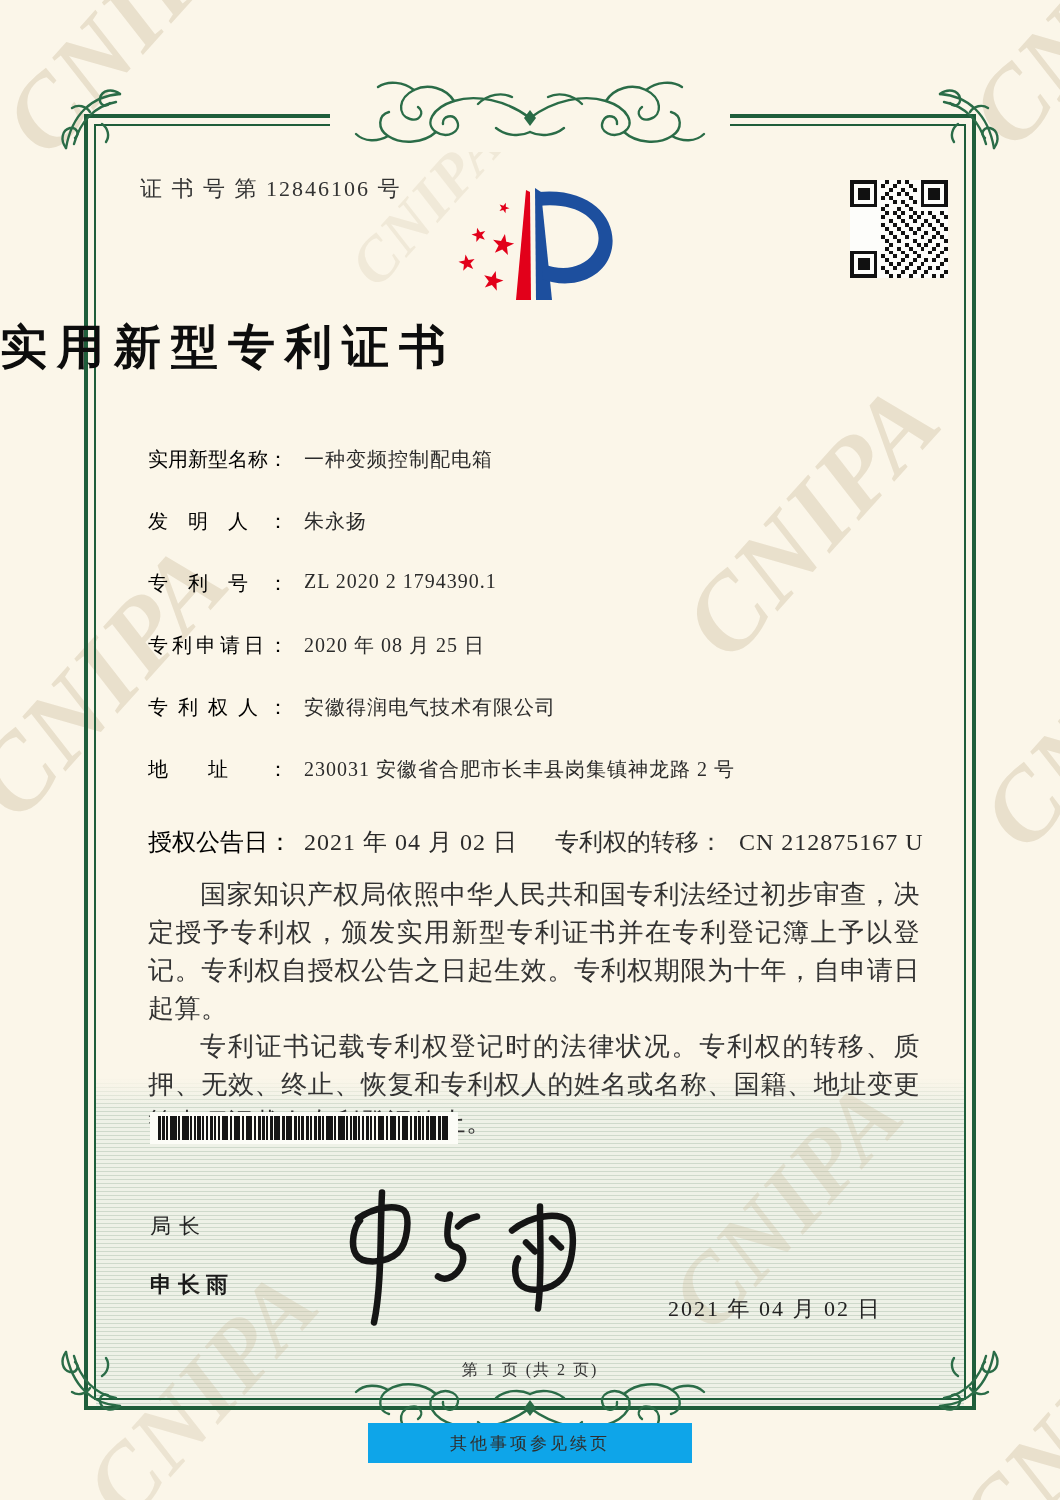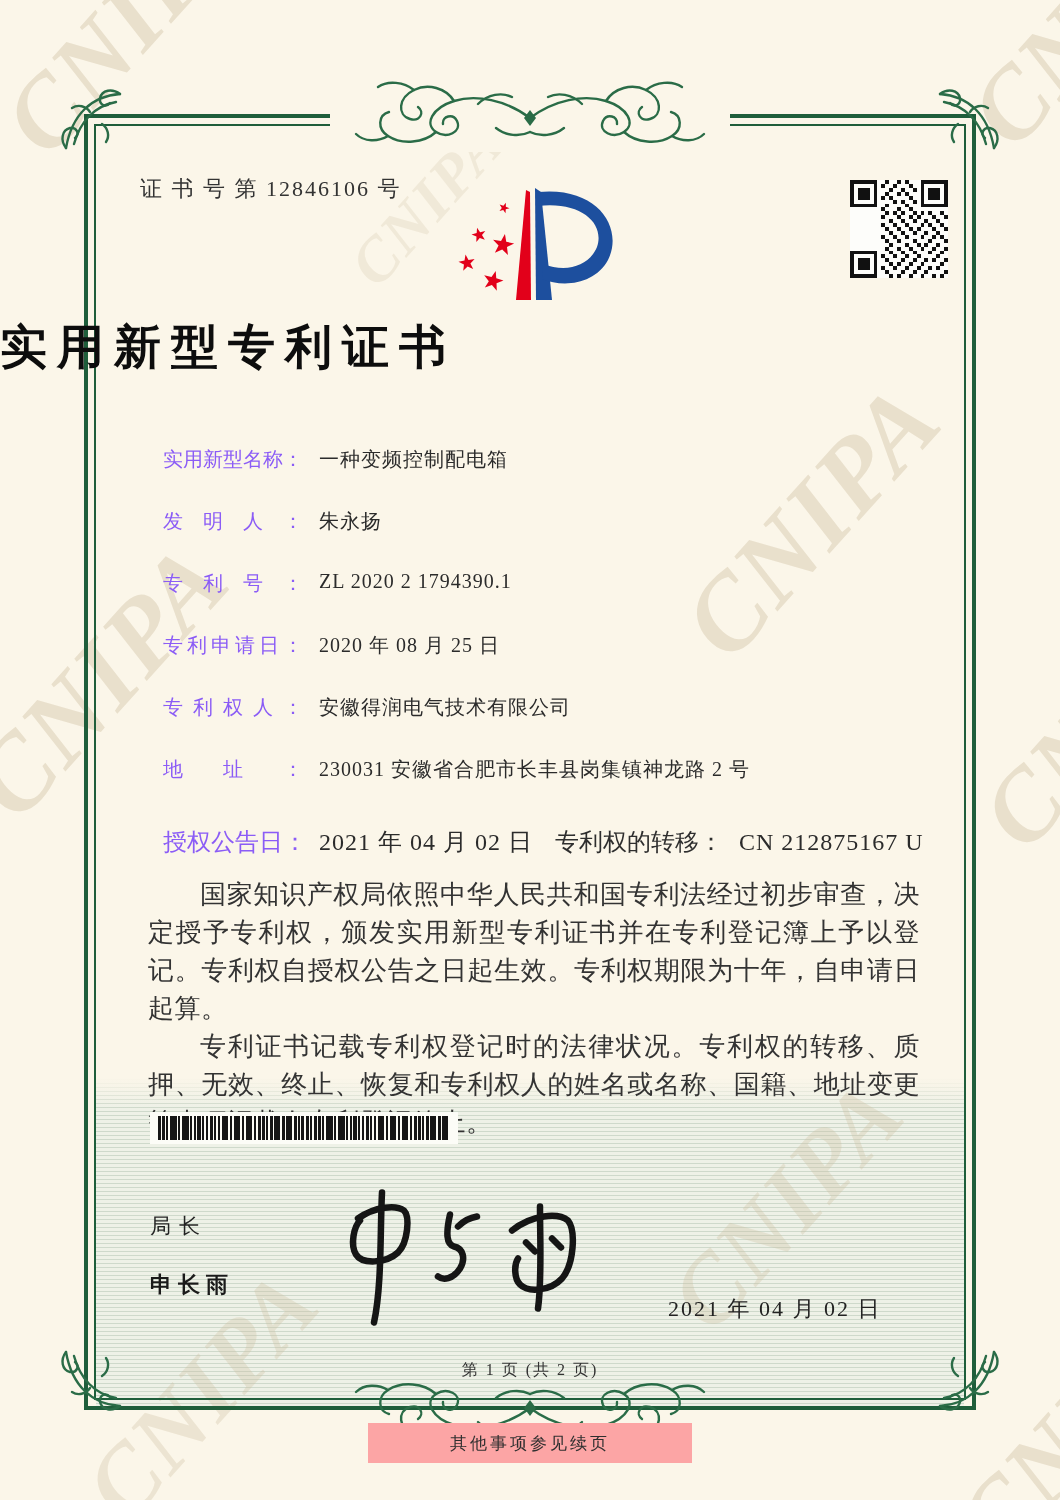--- a/index.html
+++ b/index.html
@@ -37,21 +37,21 @@
   
   .content{position:absolute; inset:0; z-index:5;}
   .cert-no{position:absolute; left:140px; top:174px; font-size:22px; letter-spacing:2px; color:#333;}
   .logo{position:absolute; left:430px; top:178px; width:215px; height:132px;}
   .qr{position:absolute; left:850px; top:180px; width:98px; height:98px;}
   .title{position:absolute; left:0; right:0; top:316px; text-align:left;
     font-size:47px; font-weight:bold; letter-spacing:10px; color:#0d0d0d;}
   .fields{position:absolute; left:148px; top:446px; width:780px; font-size:20px;}
   .field-row{height:29px; margin-bottom:33px; white-space:nowrap;}
   .field-label{display:inline-block; width:140px; text-align:justify;
-    text-align-last:justify; vertical-align:top; color:#8b5cf6;margin-left:15px;}
+    text-align-last:justify; vertical-align:top; color:#000000;}
   .field-value{margin-left:16px; letter-spacing:1px; color:#2b2b2b;}
   .grant-row{position:absolute; left:148px; top:826px; width:780px; font-size:24px; white-space:nowrap;}
   .grant-right{position:absolute; left:407px; top:0;}
   .paras{position:absolute; left:148px; top:876px; width:772px;
     font-size:26px; line-height:38px; text-align:justify; color:#333; letter-spacing:.5px;}
   .paras p{margin:0; text-indent:2em;}
   
   .barcode-wrap{position:absolute; left:54px; top:34px; padding:4px 8px; background:#fcfcf7;}
   .barcode{width:292px; height:24px;
     background-image:
@@ -61,21 +61,21 @@
   .signer-title{position:absolute; left:54px; top:134px; font-size:21px; letter-spacing:8px;
     font-family:Liberation Sans, sans-serif; color:#222;}
   .signer-name{position:absolute; left:54px; top:192px; font-size:22px; letter-spacing:6px;
     font-family:Liberation Mono, monospace; font-weight:bold; color:#1a1a1a;}
   .signature{position:absolute; left:204px; top:100px; width:300px; height:155px;}
   .issue-date{position:absolute; left:572px; top:216px; font-size:22px; letter-spacing:2px; color:#222;}
   .page-info{position:absolute; left:0; right:0; top:282px; text-align:center;
     font-size:16px; letter-spacing:2px; color:#333;}
   
   .footer-band{position:absolute; left:368px; top:1423px; width:324px; height:40px;
-    background:#fca5a5; z-index:6; display:flex; align-items:center; justify-content:center;}
+    background:#0ea5e9; z-index:6; display:flex; align-items:center; justify-content:center;}
   .footer-note{font-size:17px; letter-spacing:3px; color:#2f2f2f;}
 </style>
 </head>
 <body>
 
 <div class="page">
 
   <svg width="0" height="0" style="position:absolute" aria-hidden="true">
     <defs>
       <path id="star" d="M0,-11 2.6,-3.6 10.5,-3.4 4.2,1.3 6.5,8.9 0,4.4 -6.5,8.9 -4.2,1.3 -10.5,-3.4 -2.6,-3.6 Z"></path>

